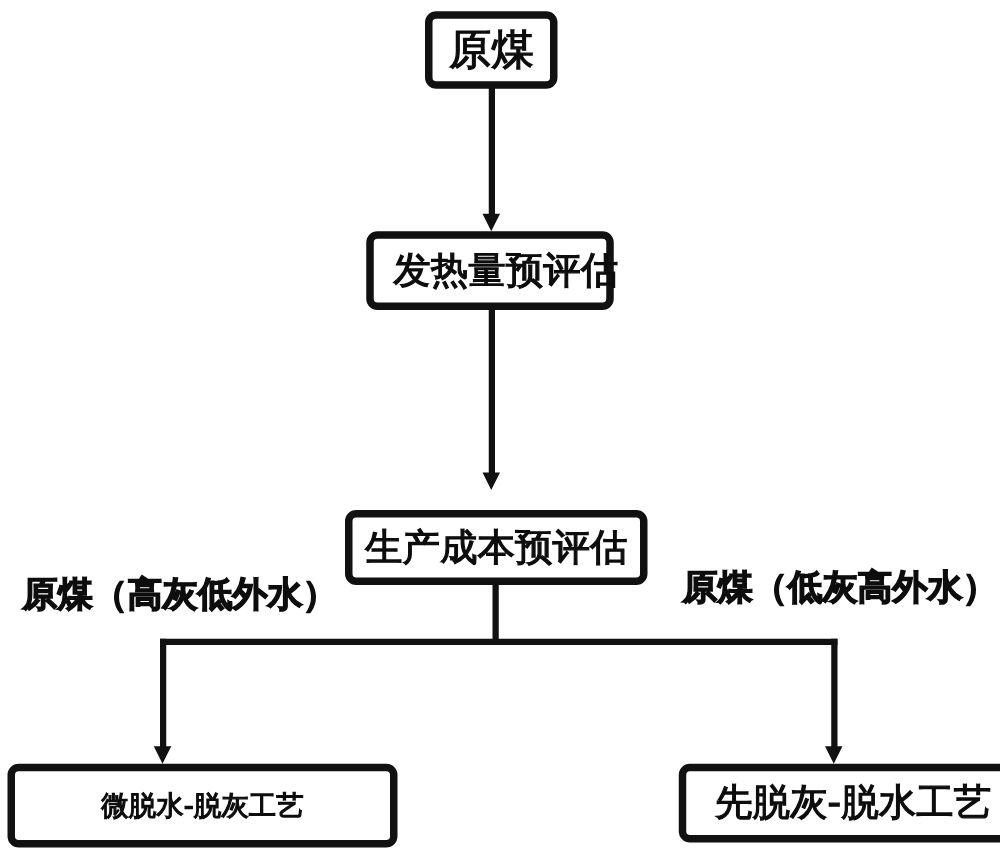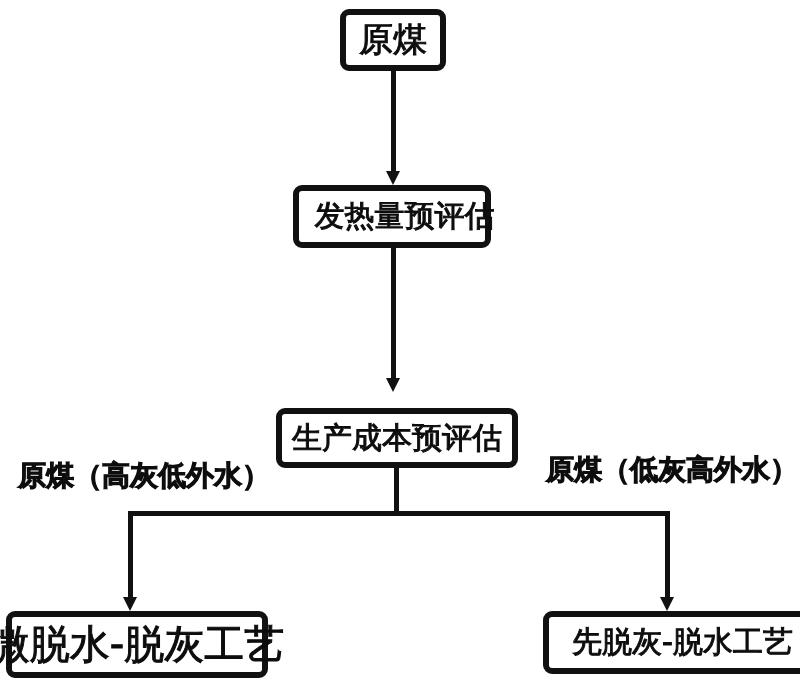--- a/index.html
+++ b/index.html
@@ -28,21 +28,21 @@
     align-items: center;
     justify-content: center;
     color: var(--text-color);
     font-weight: 400;
     white-space: nowrap;
     -webkit-text-stroke: 1px var(--text-color);
   }
   .node-raw-coal    { left: 340px; top: 9px;   width: 106px; height: 62px; font-size: 34px; }
   .node-calorific   { left: 293px; top: 185px; width: 198px; height: 63px; font-size: 30px; padding-left: 25px; }
   .node-cost        { left: 276px; top: 408px; width: 242px; height: 60px; font-size: 30px; }
-  .node-left-proc   { left: 6px;   top: 611px; width: 262px; height: 67px; font-size: 40px; }
+  .node-left-proc   { left: 6px;   top: 611px; width: 312px; height: 67px; font-size: 22px; }
   .node-right-proc  { left: 543px; top: 611px; width: 279px; height: 63px; font-size: 30px; }
 
   .edge {
     position: absolute;
     background: var(--line-color);
   }
   .edge-v1 { left: 391px; top: 69px;  width: 5px; height: 106px; }
   .edge-v2 { left: 391px; top: 246px; width: 5px; height: 134px; }
   .edge-v3 { left: 394px; top: 450px; width: 5px; height: 66px; }
   .edge-h  { left: 128px; top: 511px; width: 542px; height: 5px; }

